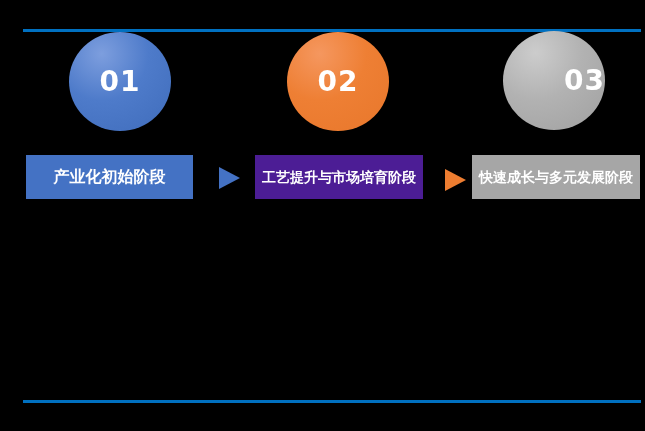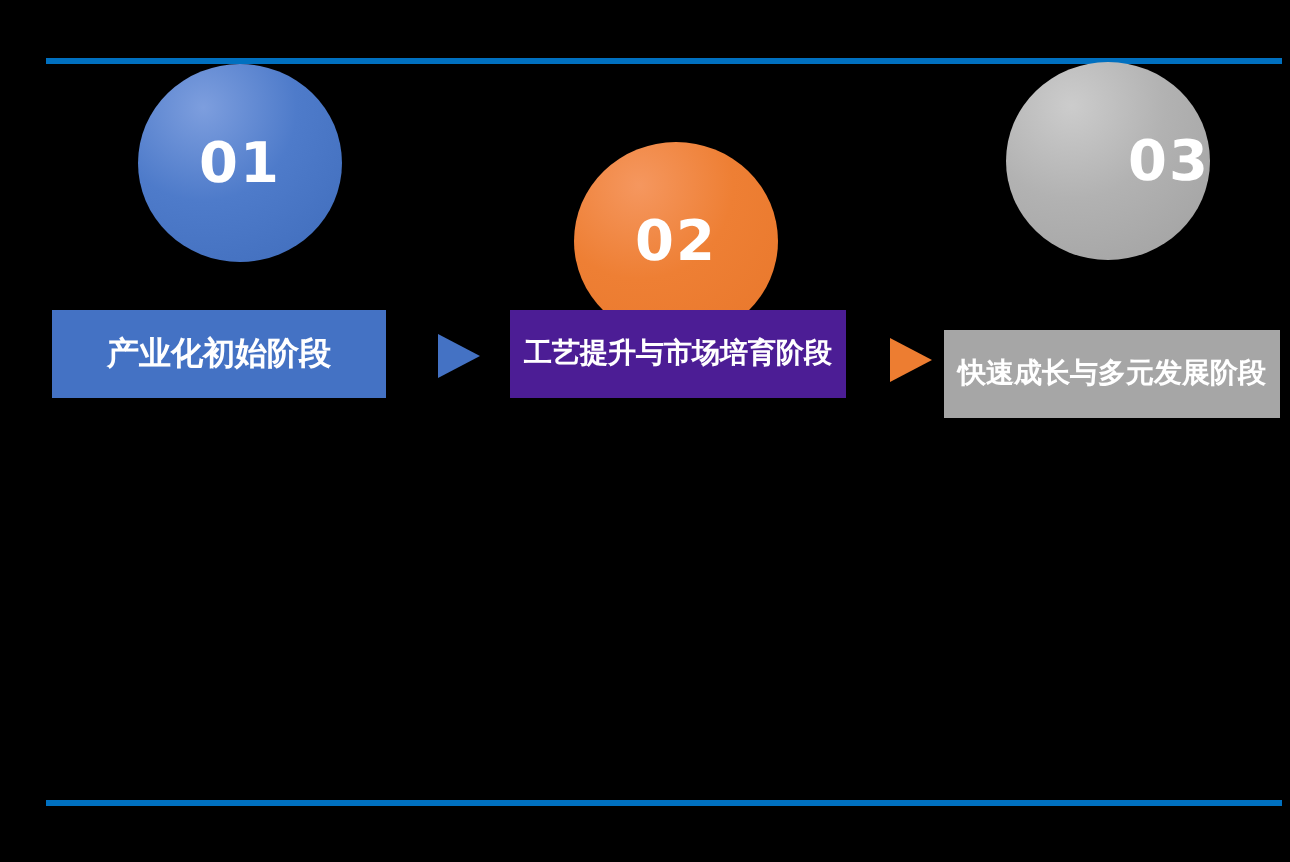--- a/index.html
+++ b/index.html
@@ -9,30 +9,30 @@
   }
   .hline{position:absolute;left:23px;width:618px;height:3px;background:#0070C0;}
   .hline.top{top:29px;}
   .hline.bottom{top:400px;}
   .circle{
     position:absolute;top:32px;width:102px;height:99px;border-radius:50%;
     display:flex;align-items:center;justify-content:center;
     color:#ffffff;font-size:28px;font-weight:600;letter-spacing:1px;
   }
   .circle.c1{left:69px;background:radial-gradient(circle at 32% 22%, #7d9ede 0%, #4e7bca 45%, #3f6cbb 100%);}
-  .circle.c2{left:287px;background:radial-gradient(circle at 32% 22%, #f5975f 0%, #ee7f34 45%, #e8772b 100%);margin-top:39px;}
+  .circle.c2{left:287px;background:radial-gradient(circle at 32% 22%, #f5975f 0%, #ee7f34 45%, #e8772b 100%);}
   .circle.c3{left:503px;top:31px;background:radial-gradient(circle at 32% 22%, #cccccc 0%, #b2b2b2 45%, #a0a0a0 100%);justify-content:flex-end;}
   .box{
     position:absolute;top:155px;height:44px;
     display:flex;align-items:center;justify-content:center;
     color:#ffffff;font-weight:bold;text-align:center;line-height:1;
   }
   .box.b1{left:26px;width:167px;background:#4472C4;font-size:16px;}
   .box.b2{left:255px;width:168px;background:#4c1d95;font-size:14px;align-items:center;}
-  .box.b3{left:472px;width:168px;background:#A6A6A6;font-size:14px;margin-top:10px;}
+  .box.b3{left:472px;width:168px;background:#A6A6A6;font-size:14px;}
   .arrow{
     position:absolute;width:0;height:0;
     border-top:11px solid transparent;border-bottom:11px solid transparent;
   }
   .arrow.a1{left:219px;top:167px;border-left:21px solid #4472C4;}
   .arrow.a2{left:445px;top:169px;border-left:21px solid #ED7D31;}
 </style>
 </head>
 <body>
 

